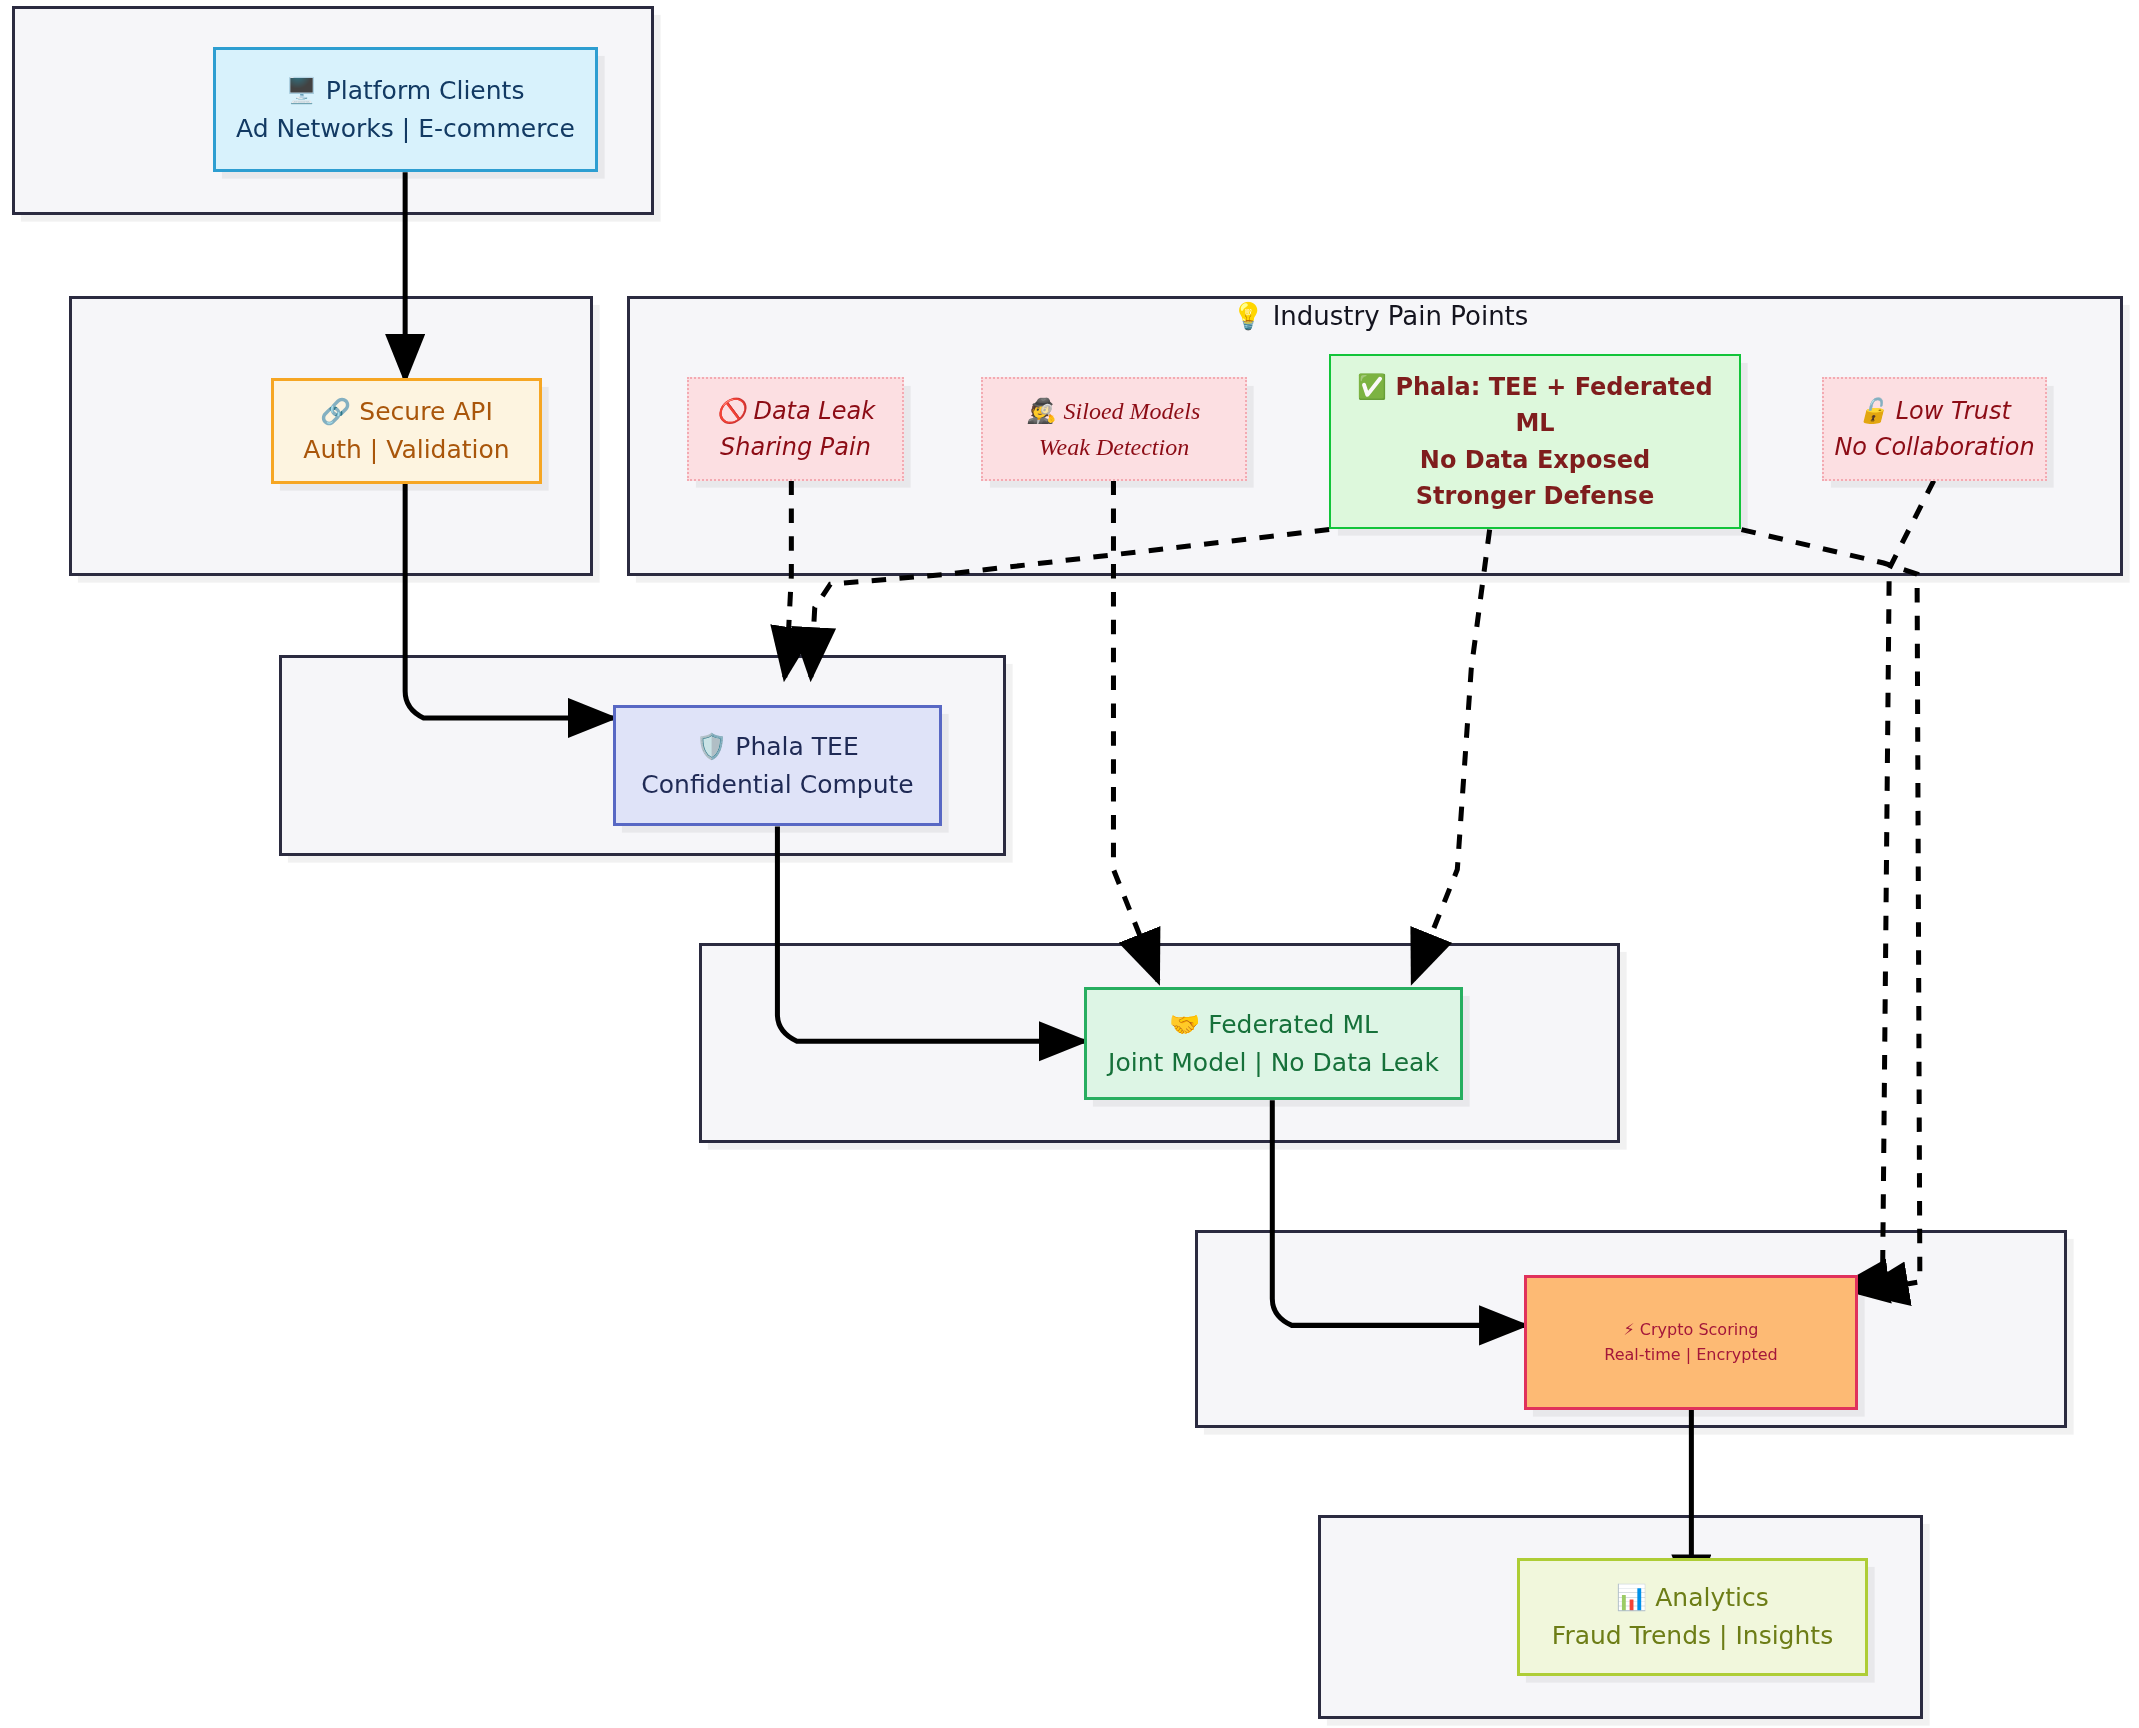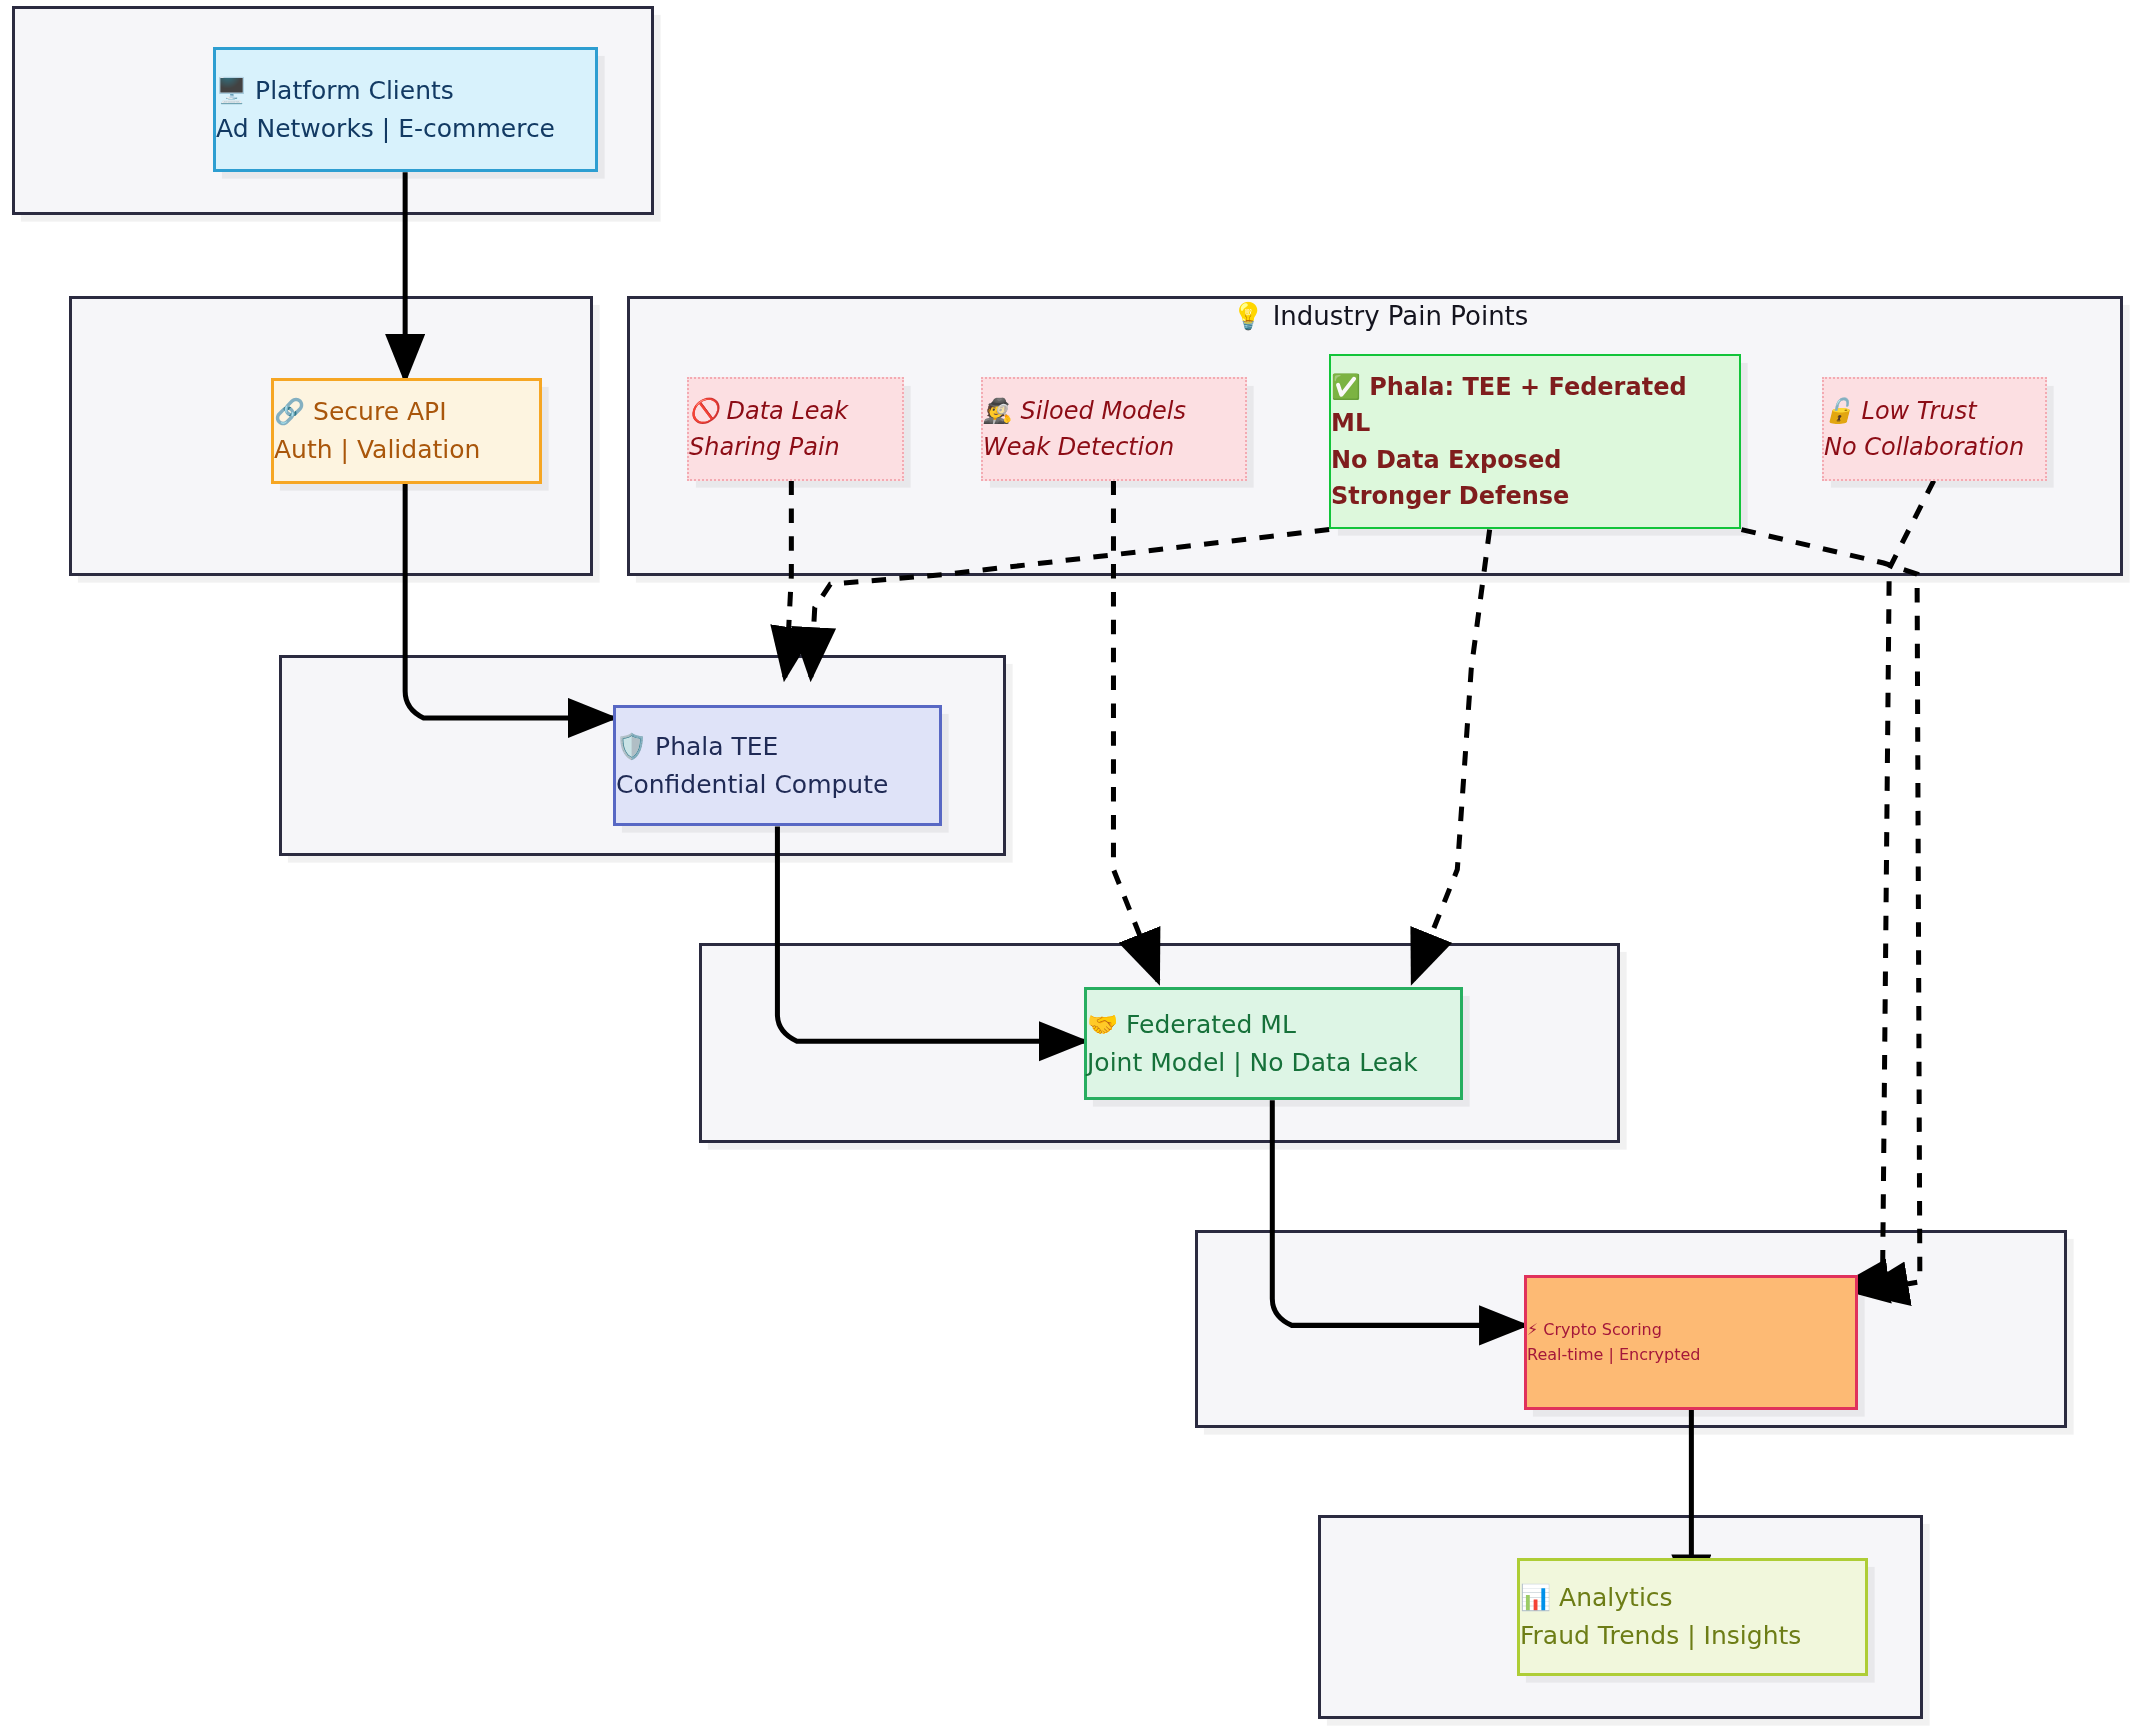--- a/index.html
+++ b/index.html
@@ -21,21 +21,21 @@
     white-space:nowrap;
     font-family:"DejaVu Sans","Liberation Sans",sans-serif;
   }
 
   
   .node{
     position:absolute;
     box-sizing:border-box;
     display:flex;
     flex-direction:column;
-    align-items:flex-start;
+    align-items:center;
     justify-content:center;
     text-align:center;
     line-height:1.52;
     box-shadow:7.8px 7.8px 0 -1.1px rgba(0,0,0,.055);
     font-family:"DejaVu Sans","Liberation Sans",sans-serif;
   }
   .node .ln{display:block;white-space:nowrap;}
 
   .n-clients   {background:#d8f2fc;border:3.9px solid #2d9ed1;color:#123a63;font-size:25px;}
   .n-api       {background:#fdf4e0;border:3.9px solid #f6a623;color:#a9560b;font-size:25px;}
@@ -122,21 +122,21 @@
   <div class="node n-api" style="left:271px;top:378px;width:271px;height:106px;">
     <span class="ln">🔗 Secure API</span>
     <span class="ln">Auth | Validation</span>
   </div>
 
   <div class="node n-pain" style="left:687px;top:377px;width:217px;height:104px;">
     <span class="ln">🚫 Data Leak</span>
     <span class="ln">Sharing Pain</span>
   </div>
 
-  <div class="node n-pain" style="left:981px;top:377px;width:266px;height:104px;">
+  <div class="node n-pain" style="left:981px;top:377px;width:266px;height:104px;font-family:Liberation Serif, serif;">
     <span class="ln">🕵️ Siloed Models</span>
     <span class="ln">Weak Detection</span>
   </div>
 
   <div class="node n-solution" style="left:1329px;top:354px;width:412px;height:175px;">
     <span class="ln">✅ Phala: TEE + Federated</span>
     <span class="ln">ML</span>
     <span class="ln">No Data Exposed</span>
     <span class="ln">Stronger Defense</span>
   </div>

